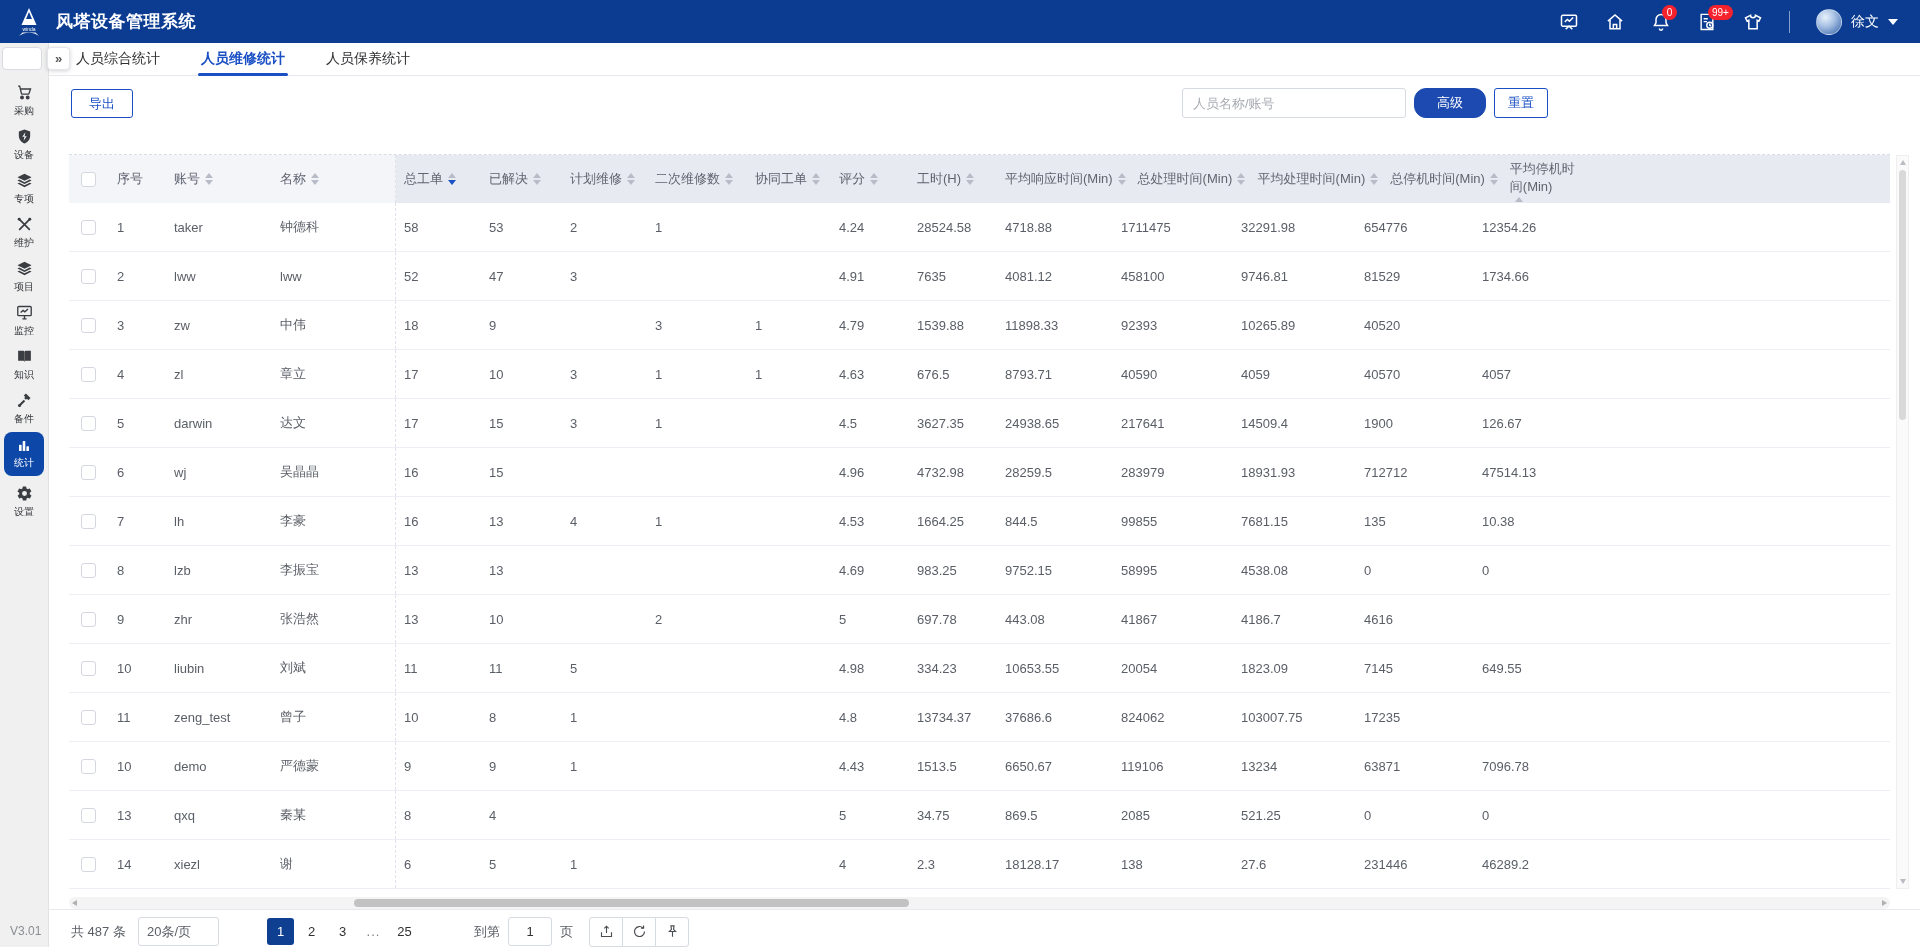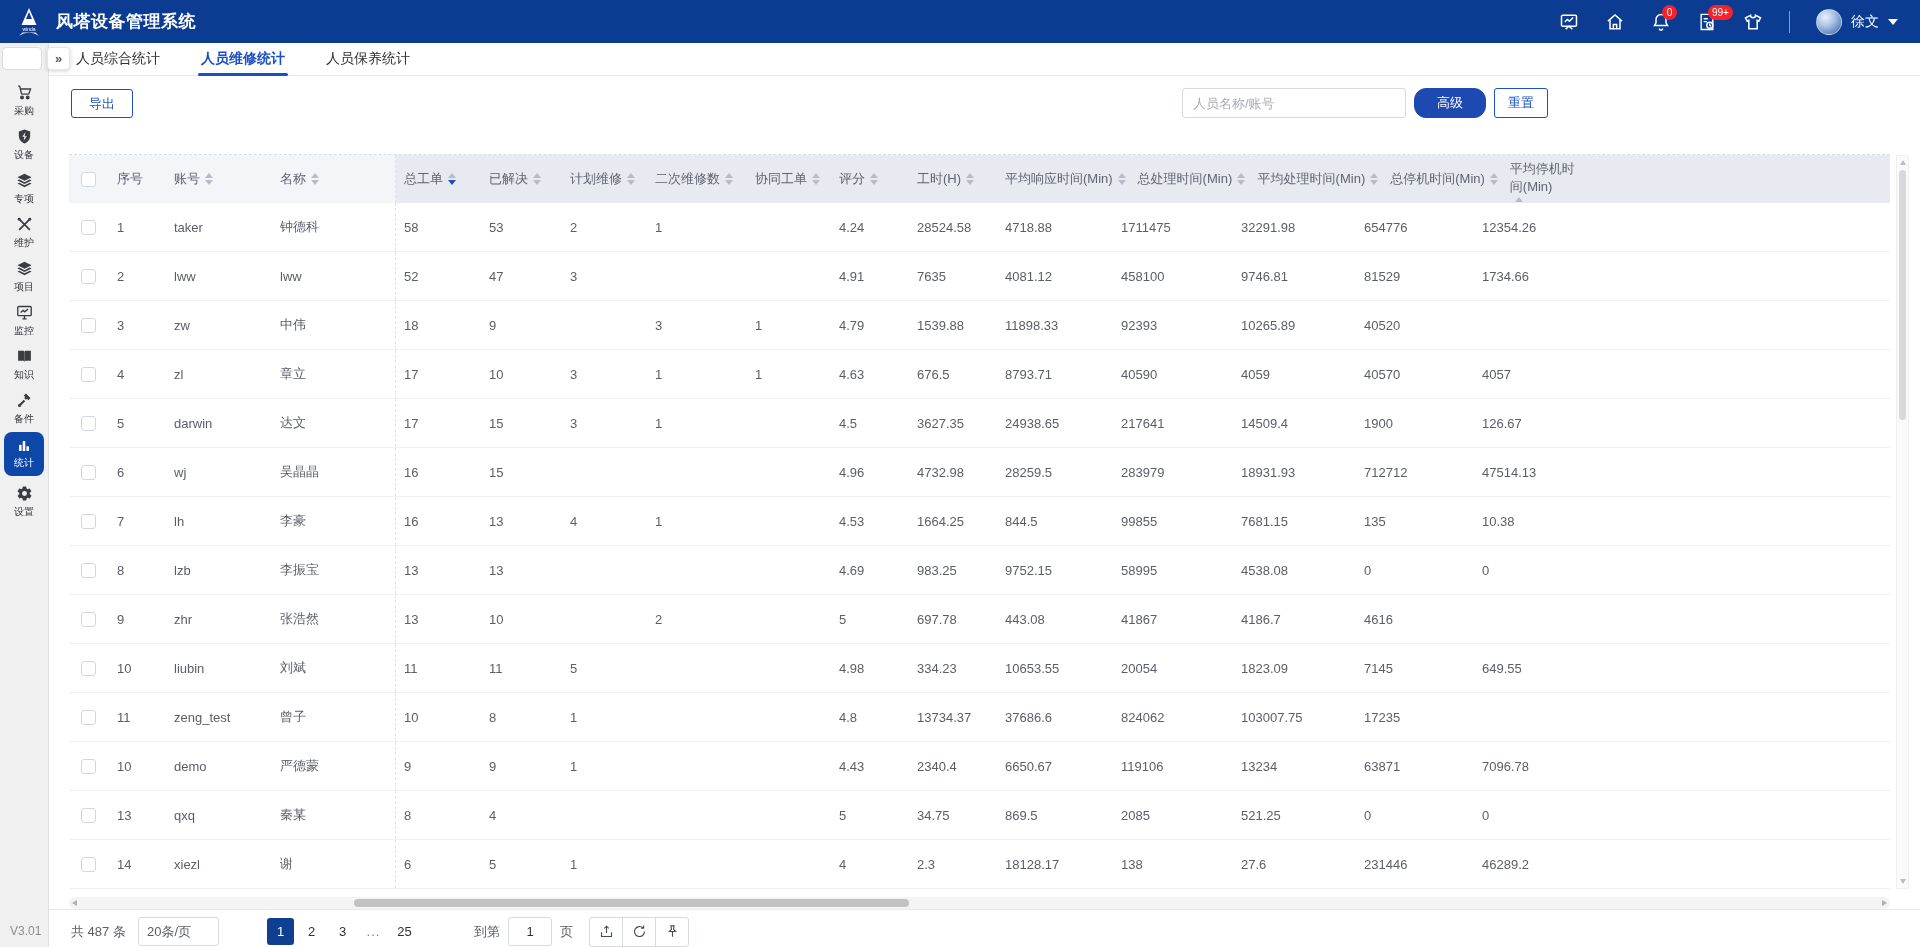--- a/index.html
+++ b/index.html
@@ -679,21 +679,21 @@
               </div>
               <div class="td" style="flex: 0 0 57px;">10</div>
               <div class="td" style="flex: 0 0 106px;">demo</div>
               <div class="td divider" style="flex: 0 0 124px;">严德蒙</div>
               <div class="td" style="flex: 0 0 85px;">9</div>
               <div class="td" style="flex: 0 0 81px;">9</div>
               <div class="td" style="flex: 0 0 85px;">1</div>
               <div class="td" style="flex: 0 0 100px;"></div>
               <div class="td" style="flex: 0 0 84px;"></div>
               <div class="td" style="flex: 0 0 78px;">4.43</div>
-              <div class="td" style="flex: 0 0 88px;">2340.4</div>
+              <div class="td" style="flex: 0 0 88px;">1513.5</div>
               <div class="td" style="flex: 0 0 116px;">6650.67</div>
               <div class="td" style="flex: 0 0 120px;">119106</div>
               <div class="td" style="flex: 0 0 123px;">13234</div>
               <div class="td" style="flex: 0 0 118px;">63871</div>
               <div class="td" style="flex: 1 1 auto;">7096.78</div>
             </div>
             <div class="tr">
               <div class="td chk fx" style="flex: 0 0 40px;">
                 <span class="checkbox"></span>
               </div>

